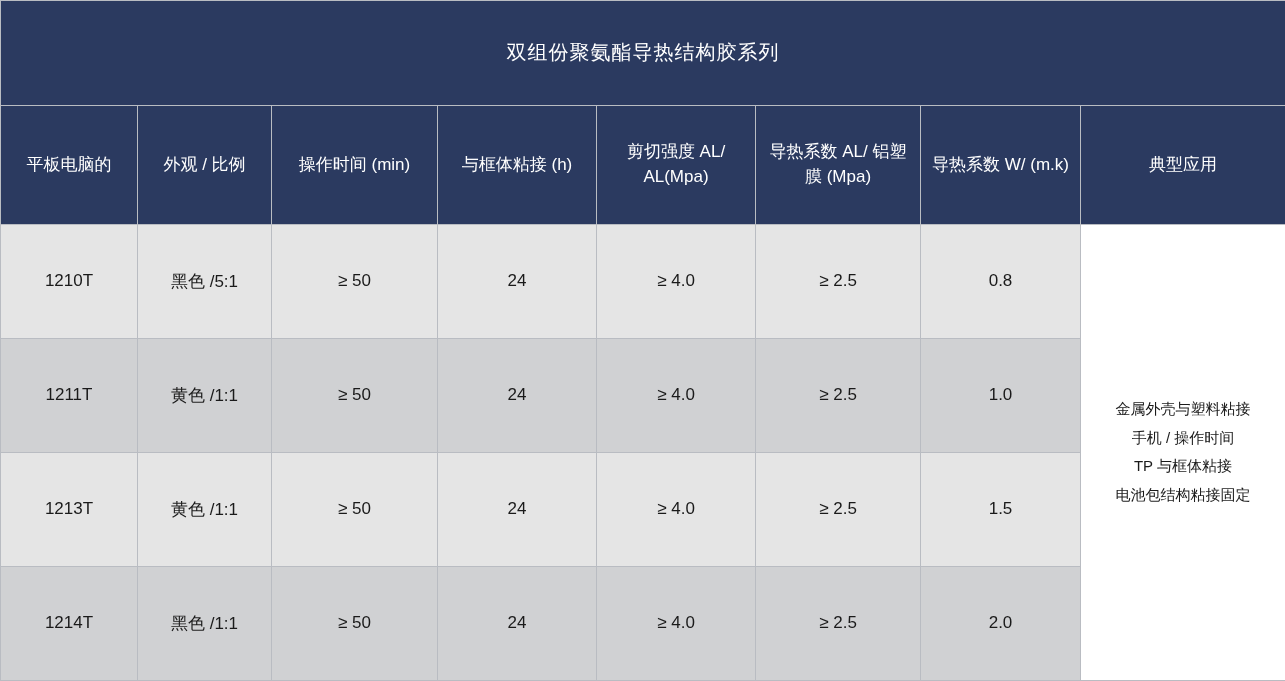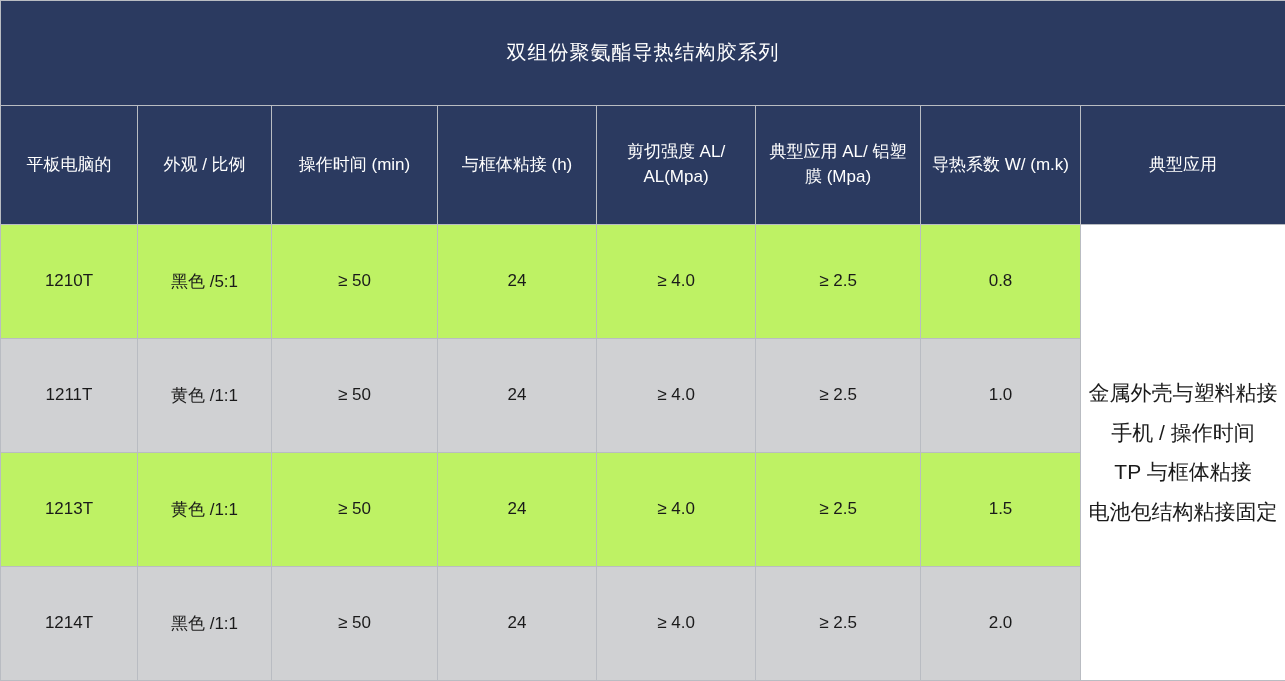--- a/index.html
+++ b/index.html
@@ -39,34 +39,34 @@
   .header-cell {
     background: #2b3a60;
     color: #ffffff;
     font-size: 17px;
     font-weight: normal;
     height: 118px;
     border: 1px solid #43507a;
     line-height: 1.45;
   }
   .row-light td {
-    background: #bef264;
+    background: #e5e5e5;
   }
   .row-dark td {
     background: #d0d1d3;
     margin-top: 15px;
   }
   .data-cell {
     font-size: 17px;
     color: #1a1a1a;
     height: 113px;
   }
   .application-cell {
     background: #ffffff !important;
-    font-size: 21px;
+    font-size: 15px;
     line-height: 1.9;
     color: #1a1a1a;
   }
   .app-line {
     display: block;
     white-space: nowrap;
   }
   .c0 { width: 137px; }
   .c1 { width: 134px; }
   .c2 { width: 166px; }
@@ -93,21 +93,21 @@
   <tbody>
     <tr>
       <td class="title-cell" colspan="8">双组份聚氨酯导热结构胶系列</td>
     </tr>
     <tr>
       <td class="header-cell">平板电脑的</td>
       <td class="header-cell">外观 / 比例</td>
       <td class="header-cell">操作时间 (min)</td>
       <td class="header-cell">与框体粘接 (h)</td>
       <td class="header-cell">剪切强度 AL/ AL(Mpa)</td>
-      <td class="header-cell">典型应用 AL/ 铝塑膜 (Mpa)</td>
+      <td class="header-cell">导热系数 AL/ 铝塑膜 (Mpa)</td>
       <td class="header-cell">导热系数 W/ (m.k)</td>
       <td class="header-cell">典型应用</td>
     </tr>
 
     <tr class="row-light">
       <td class="data-cell">1210T</td>
       <td class="data-cell">黑色 /5:1</td>
       <td class="data-cell">≥ 50</td>
       <td class="data-cell">24</td>
       <td class="data-cell">≥ 4.0</td>

